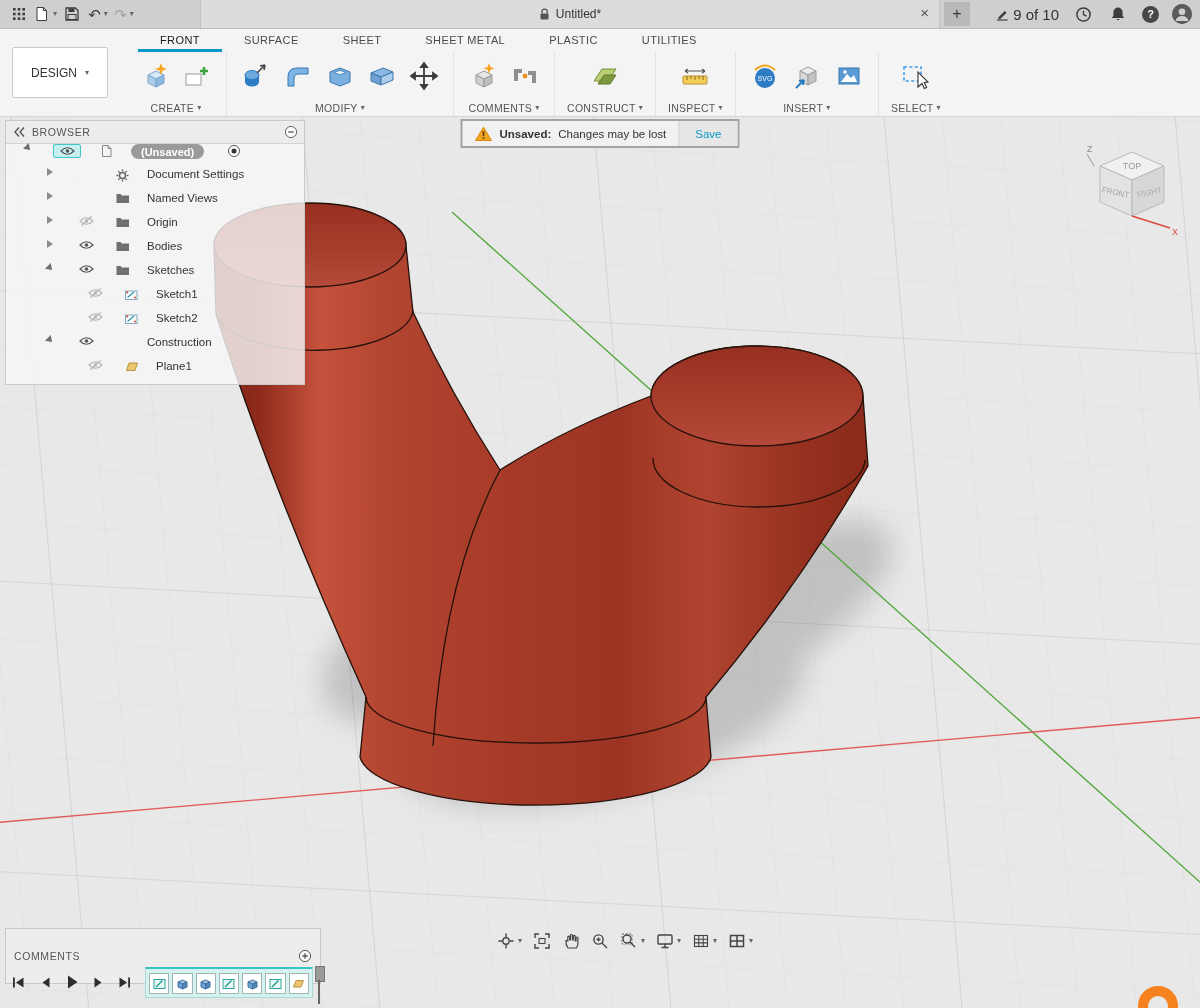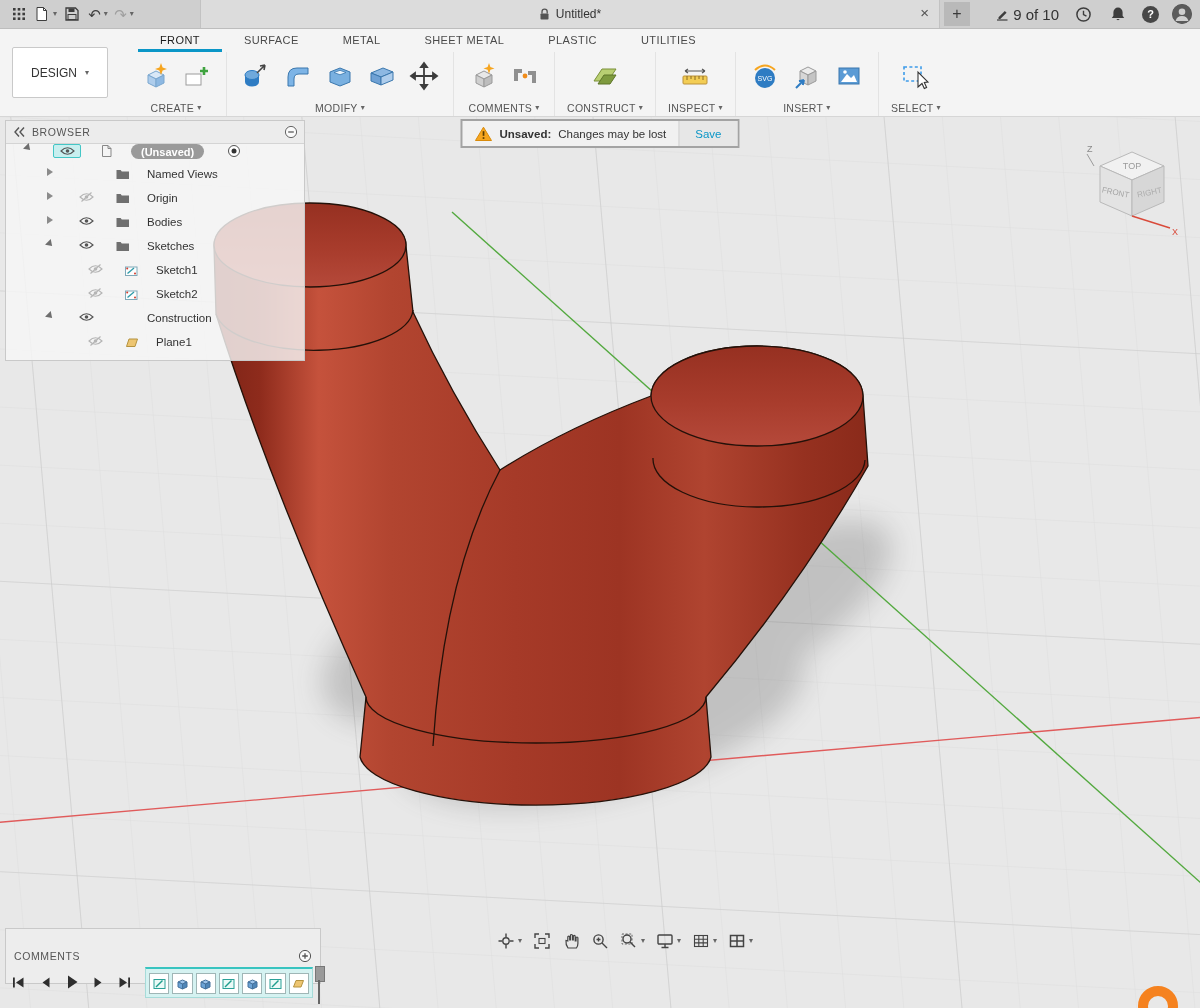--- a/index.html
+++ b/index.html
@@ -250,21 +250,21 @@
 
   <div class="toolbar">
     <div class="design-btn">
       <span>DESIGN</span>
       <span class="caret">▾</span>
     </div>
 
     <div class="ribbon-tabs">
       <span class="rtab active">FRONT</span>
       <span class="rtab">SURFACE</span>
-      <span class="rtab">METAL</span>
+      <span class="rtab">SHEET</span>
       <span class="rtab">SHEET METAL</span>
       <span class="rtab">PLASTIC</span>
       <span class="rtab">UTILITIES</span>
     </div>
 
     <div class="groups-row">
 
       <div class="tgroup">
         <div class="ticons">
           <span class="tico">
@@ -478,20 +478,33 @@
       </span>
       <span class="pill">(Unsaved)</span>
       <span style="margin-left:8px;display:flex;">
         <svg width="14" height="14" viewBox="0 0 14 14">
             <circle cx="7" cy="7" r="5.5" fill="#fff" stroke="#555"></circle>
             <circle cx="7" cy="7" r="2.5" fill="#333"></circle>
           </svg>
       </span>
     </div>
 
+    <div class="brow lvl1">
+      <span class="slot-exp">
+          <span class="exp"></span>
+        </span>
+      <span class="slot-eye"></span>
+      <span class="slot-ic">
+        <svg width="15" height="15" viewBox="0 0 15 15">
+            <circle cx="7.5" cy="7.5" r="3" fill="none" stroke="#636363" stroke-width="1.4"></circle>
+            <path d="M7.5 1.5 V3.4 M7.5 11.6 V13.5 M1.5 7.5 H3.4 M11.6 7.5 H13.5 M3.3 3.3 L4.6 4.6 M10.4 10.4 L11.7 11.7 M11.7 3.3 L10.4 4.6 M4.6 10.4 L3.3 11.7" stroke="#636363" stroke-width="1.4"></path>
+          </svg>
+      </span>
+      <span>Document Settings</span>
+    </div>
 
     <div class="brow lvl1">
       <span class="slot-exp">
           <span class="exp"></span>
         </span>
       <span class="slot-eye"></span>
       <span class="slot-ic">
         <svg width="15" height="12" viewBox="0 0 15 12">
             <path d="M1.5 2 H5.6 L6.8 3.6 H14 V11 H1.5 Z" fill="#6f6f6f"></path>
           </svg>

